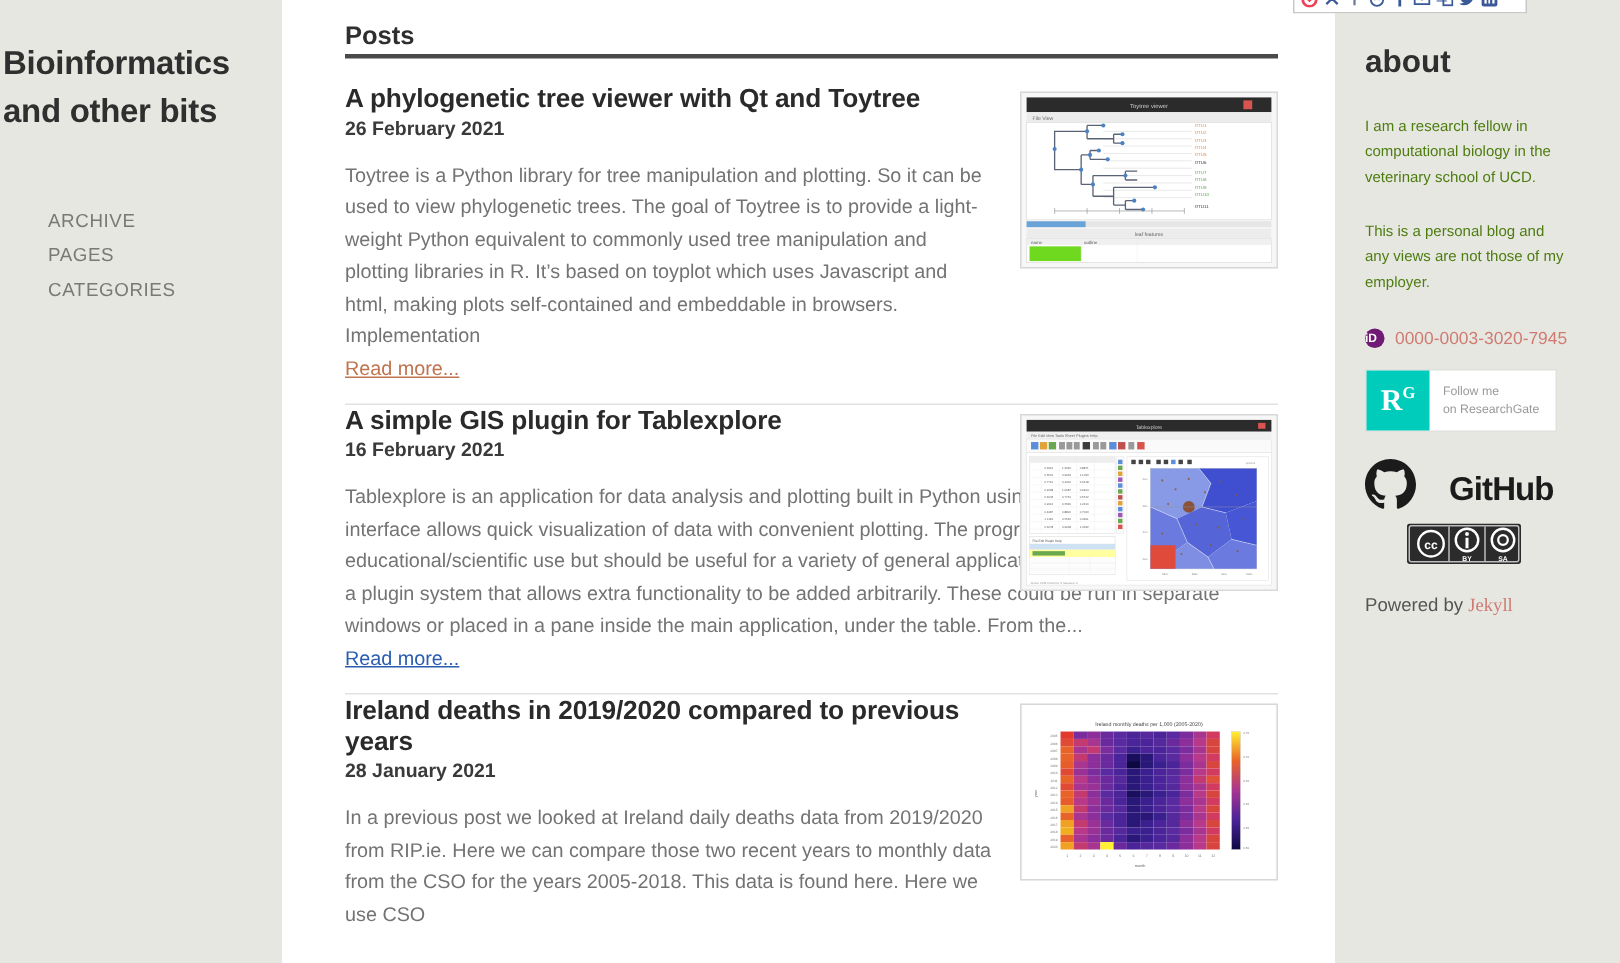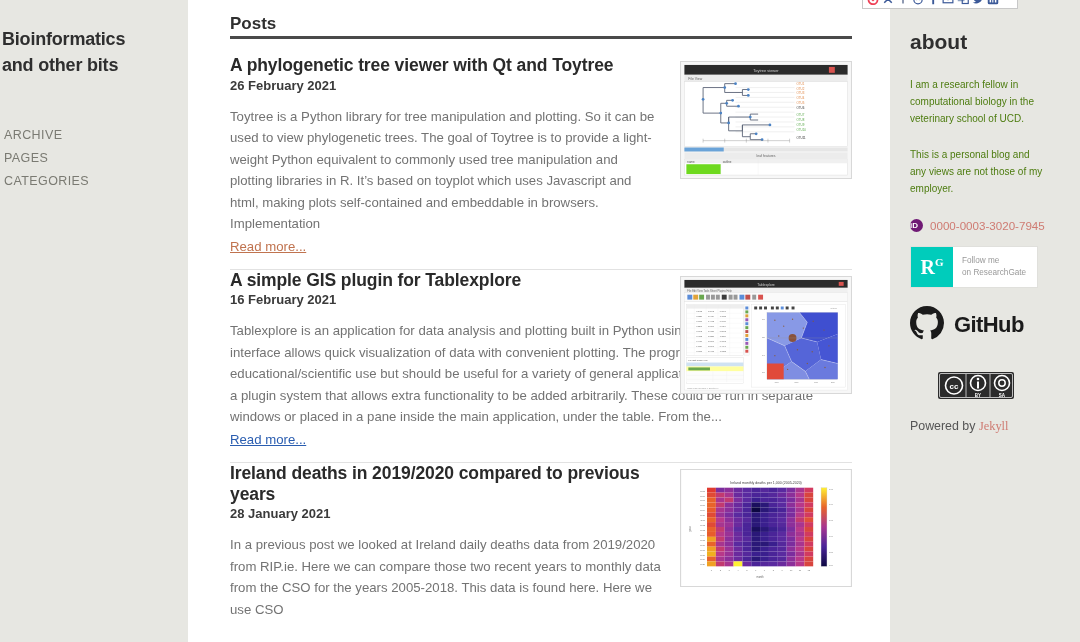--- a/index.html
+++ b/index.html
@@ -25,31 +25,32 @@
     padding: 26px 0 0 0;
     position: relative;
   }
   .left-sidebar:after {
     content: "";
     position: absolute;
     top: 0; right: 0; width: 2px; height: 100%;
     background: #ffffff;
   }
   .site-title {
-    font-size: 18px;
+    font-size: 22px;
     font-weight: bold;
     color: #2f2f2f;
     line-height: 1.45;
     padding: 0 8px 0 2px;
     letter-spacing: -0.2px;
   }
   .site-title .l2 { display: block; }
   .nav-list {
     margin-top: 46px;
     padding-left: 4px;
+    margin-left: 28px;
   }
   .nav-item {
     display: block;
     font-size: 12.5px;
     color: #7a7a72;
     letter-spacing: 0.4px;
     line-height: 23px;
     text-decoration: none;
     cursor: pointer;
   }
@@ -198,22 +199,22 @@
     justify-content: center;
     padding-left: 9px;
     font-size: 8.2px;
     color: #999999;
     line-height: 1.45;
     border-radius: 19px;
   }
   .gh-badge {
     display: flex;
     align-items: center;
-    gap: 10px;
-    margin-bottom: 28px;
+    gap: 22px;
+    margin-bottom: 4px;
     cursor: pointer;
   }
   .gh-text {
     font-size: 22px;
     font-weight: bold;
     color: #1b1b1b;
     letter-spacing: -0.6px;
   }
   .cc-badge {
     width: 76px; height: 27px;

